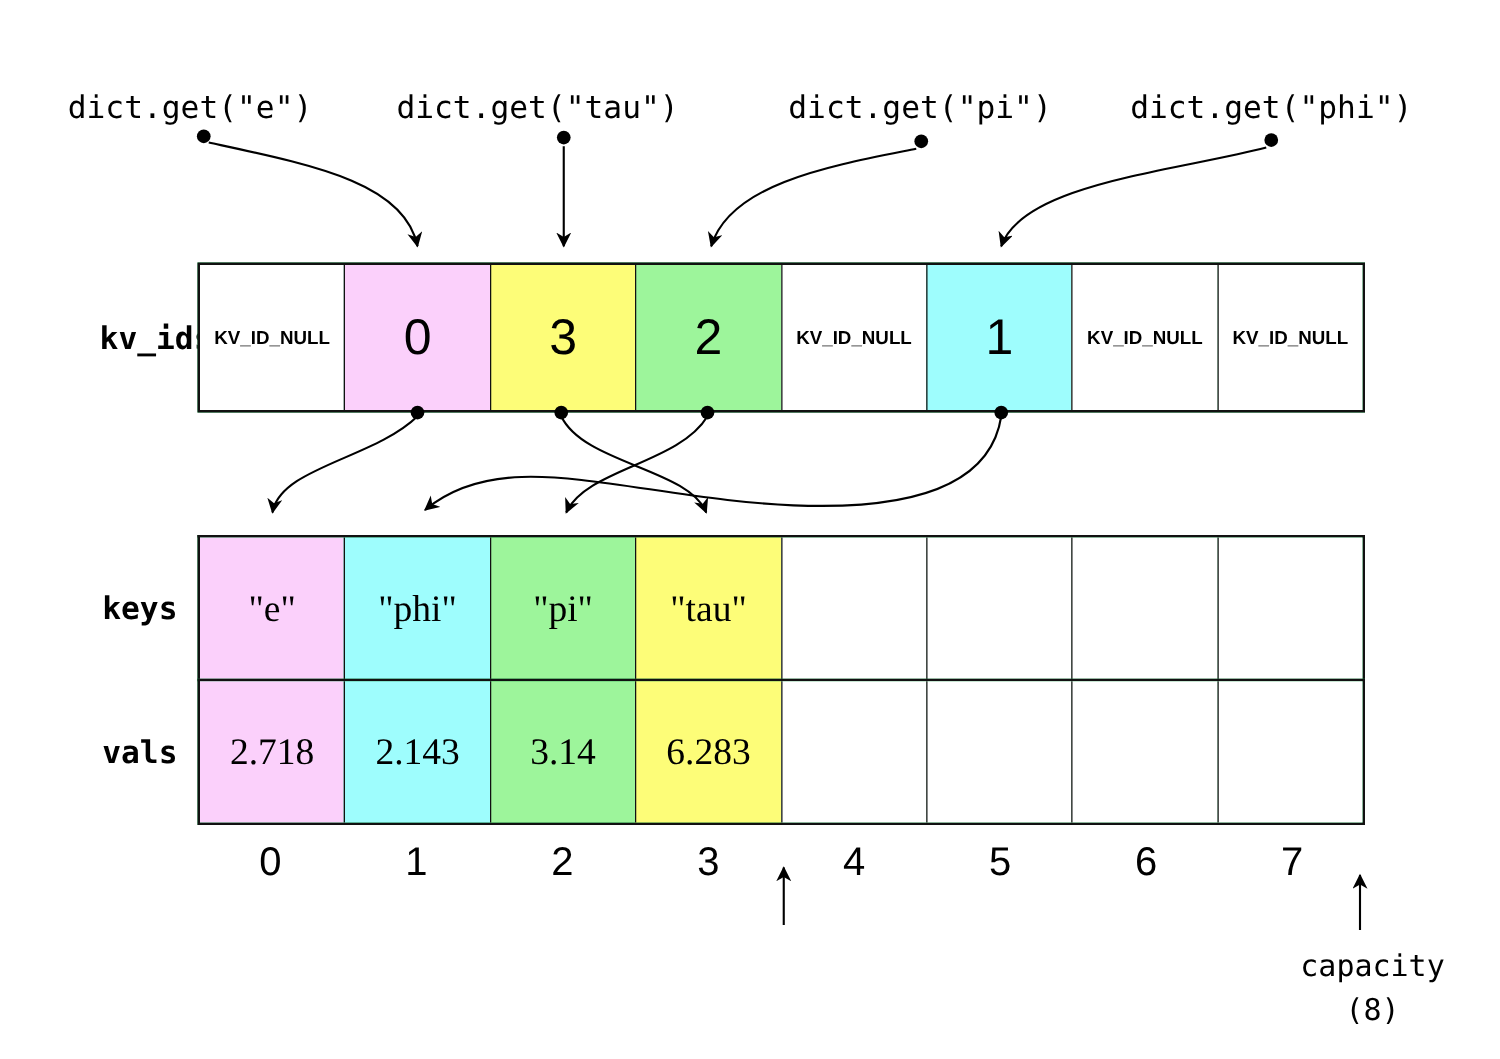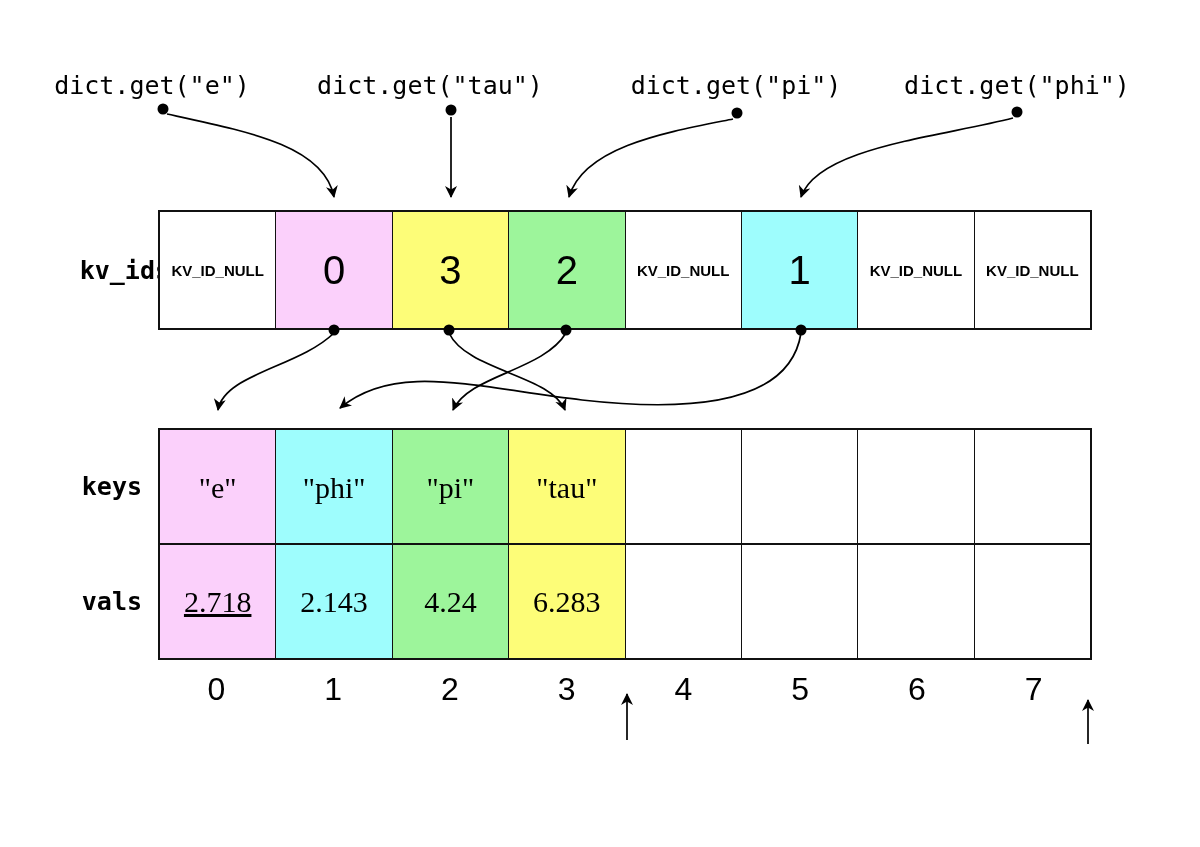--- a/index.html
+++ b/index.html
@@ -94,28 +94,28 @@
     <div class="cell" style="background-color: rgb(253, 253, 120);">
         <span class="serif-val">"tau"</span>
       </div>
     <div class="cell" style="background-color: rgb(255, 255, 255);"></div>
     <div class="cell" style="background-color: rgb(255, 255, 255);"></div>
     <div class="cell" style="background-color: rgb(255, 255, 255);"></div>
     <div class="cell" style="background-color: rgb(255, 255, 255);"></div>
   </div>
 
   <div class="arr" id="vals-row">
-    <div class="cell" style="background-color: rgb(251, 208, 251); text-decoration: underline;">
+    <div class="cell" style="background-color: rgb(251, 208, 251);">
         <span class="serif-val">2.718</span>
       </div>
     <div class="cell" style="background-color: rgb(158, 253, 253);">
         <span class="serif-val">2.143</span>
       </div>
     <div class="cell" style="background-color: rgb(157, 245, 155);">
-        <span class="serif-val">4.24</span>
+        <span class="serif-val">3.14</span>
       </div>
     <div class="cell" style="background-color: rgb(253, 253, 120);">
         <span class="serif-val">6.283</span>
       </div>
     <div class="cell" style="background-color: rgb(255, 255, 255);"></div>
     <div class="cell" style="background-color: rgb(255, 255, 255);"></div>
     <div class="cell" style="background-color: rgb(255, 255, 255);"></div>
     <div class="cell" style="background-color: rgb(255, 255, 255);"></div>
   </div>
 
@@ -123,20 +123,24 @@
     <div class="idx">0</div>
     <div class="idx">1</div>
     <div class="idx">2</div>
     <div class="idx">3</div>
     <div class="idx">4</div>
     <div class="idx">5</div>
     <div class="idx">6</div>
     <div class="idx">7</div>
   </div>
 
+  <div class="marker" style="left:1013px;top:759px;width:170px;">
+    <div>capacity</div>
+    <div class="sub">(8)</div>
+  </div>
 
   <svg class="overlay" width="1200" height="847" viewBox="0 0 1200 847">
     <defs>
       <marker id="ah" markerUnits="userSpaceOnUse" markerWidth="16" markerHeight="16" refX="11" refY="6" orient="auto">
         <path d="M0,0 L12,6 L0,12 L3.5,6 Z" fill="#000"></path>
       </marker>
     </defs>
 
     <circle cx="163" cy="109" r="5.5"></circle>
     <circle cx="451" cy="110" r="5.5"></circle>

